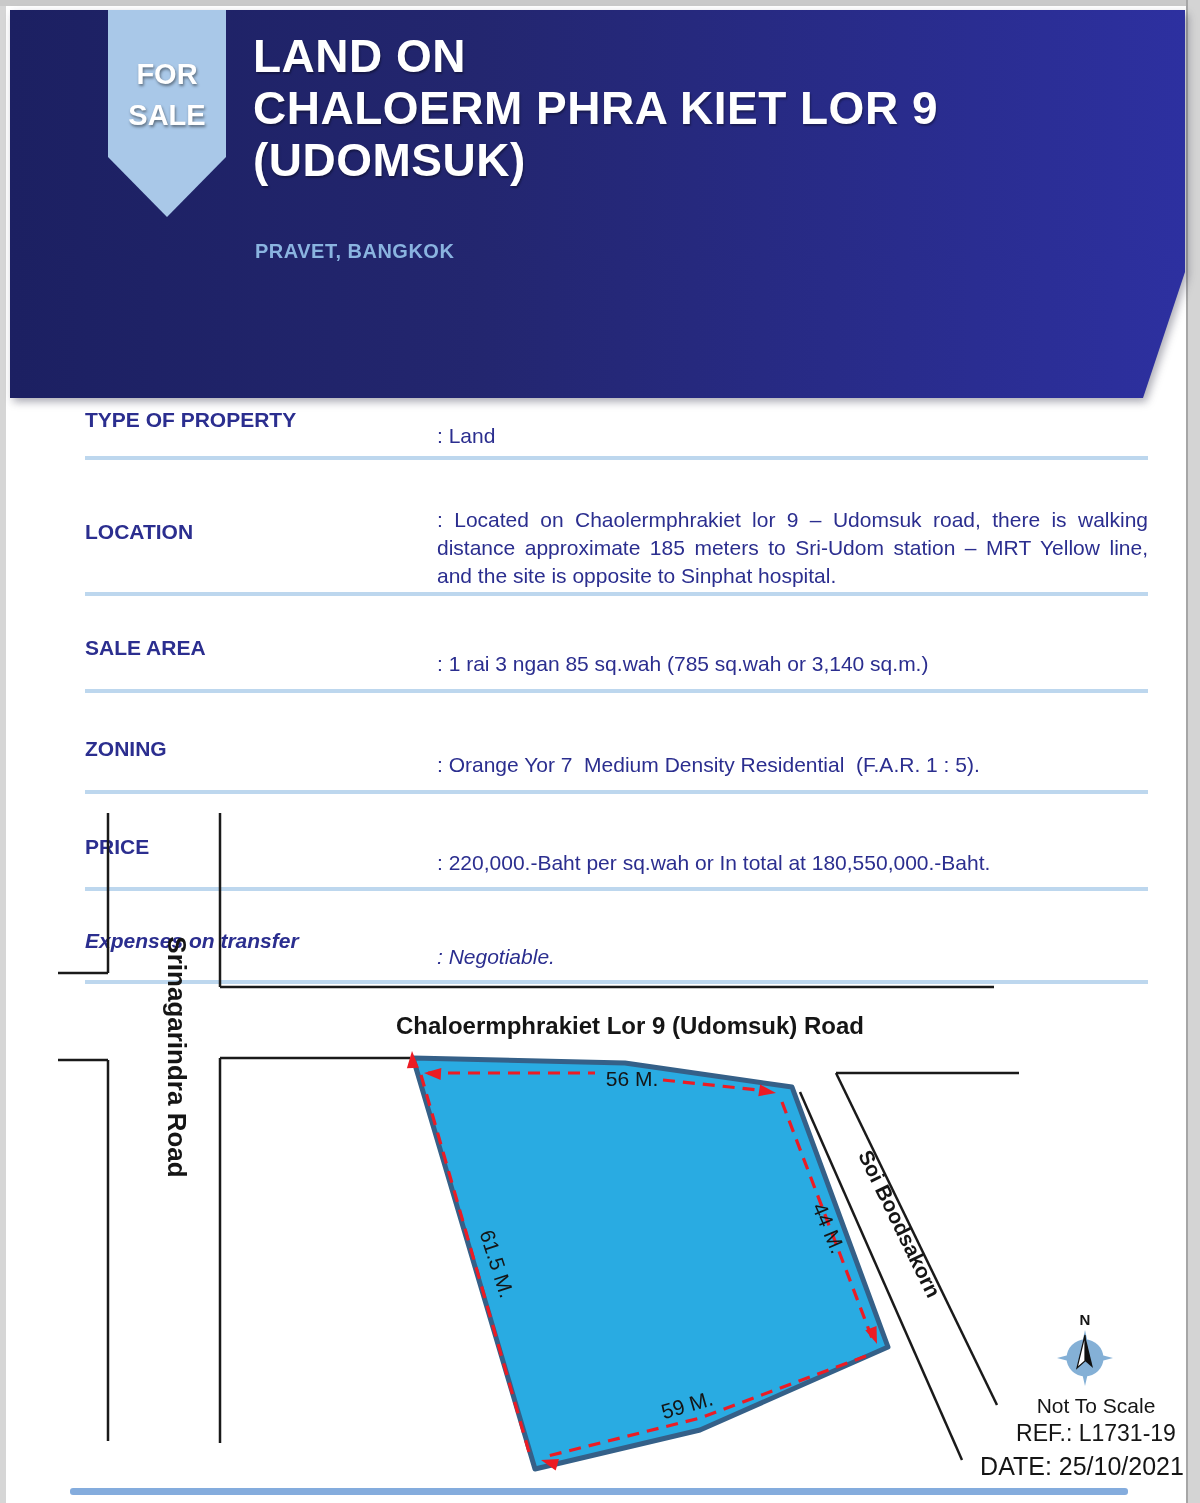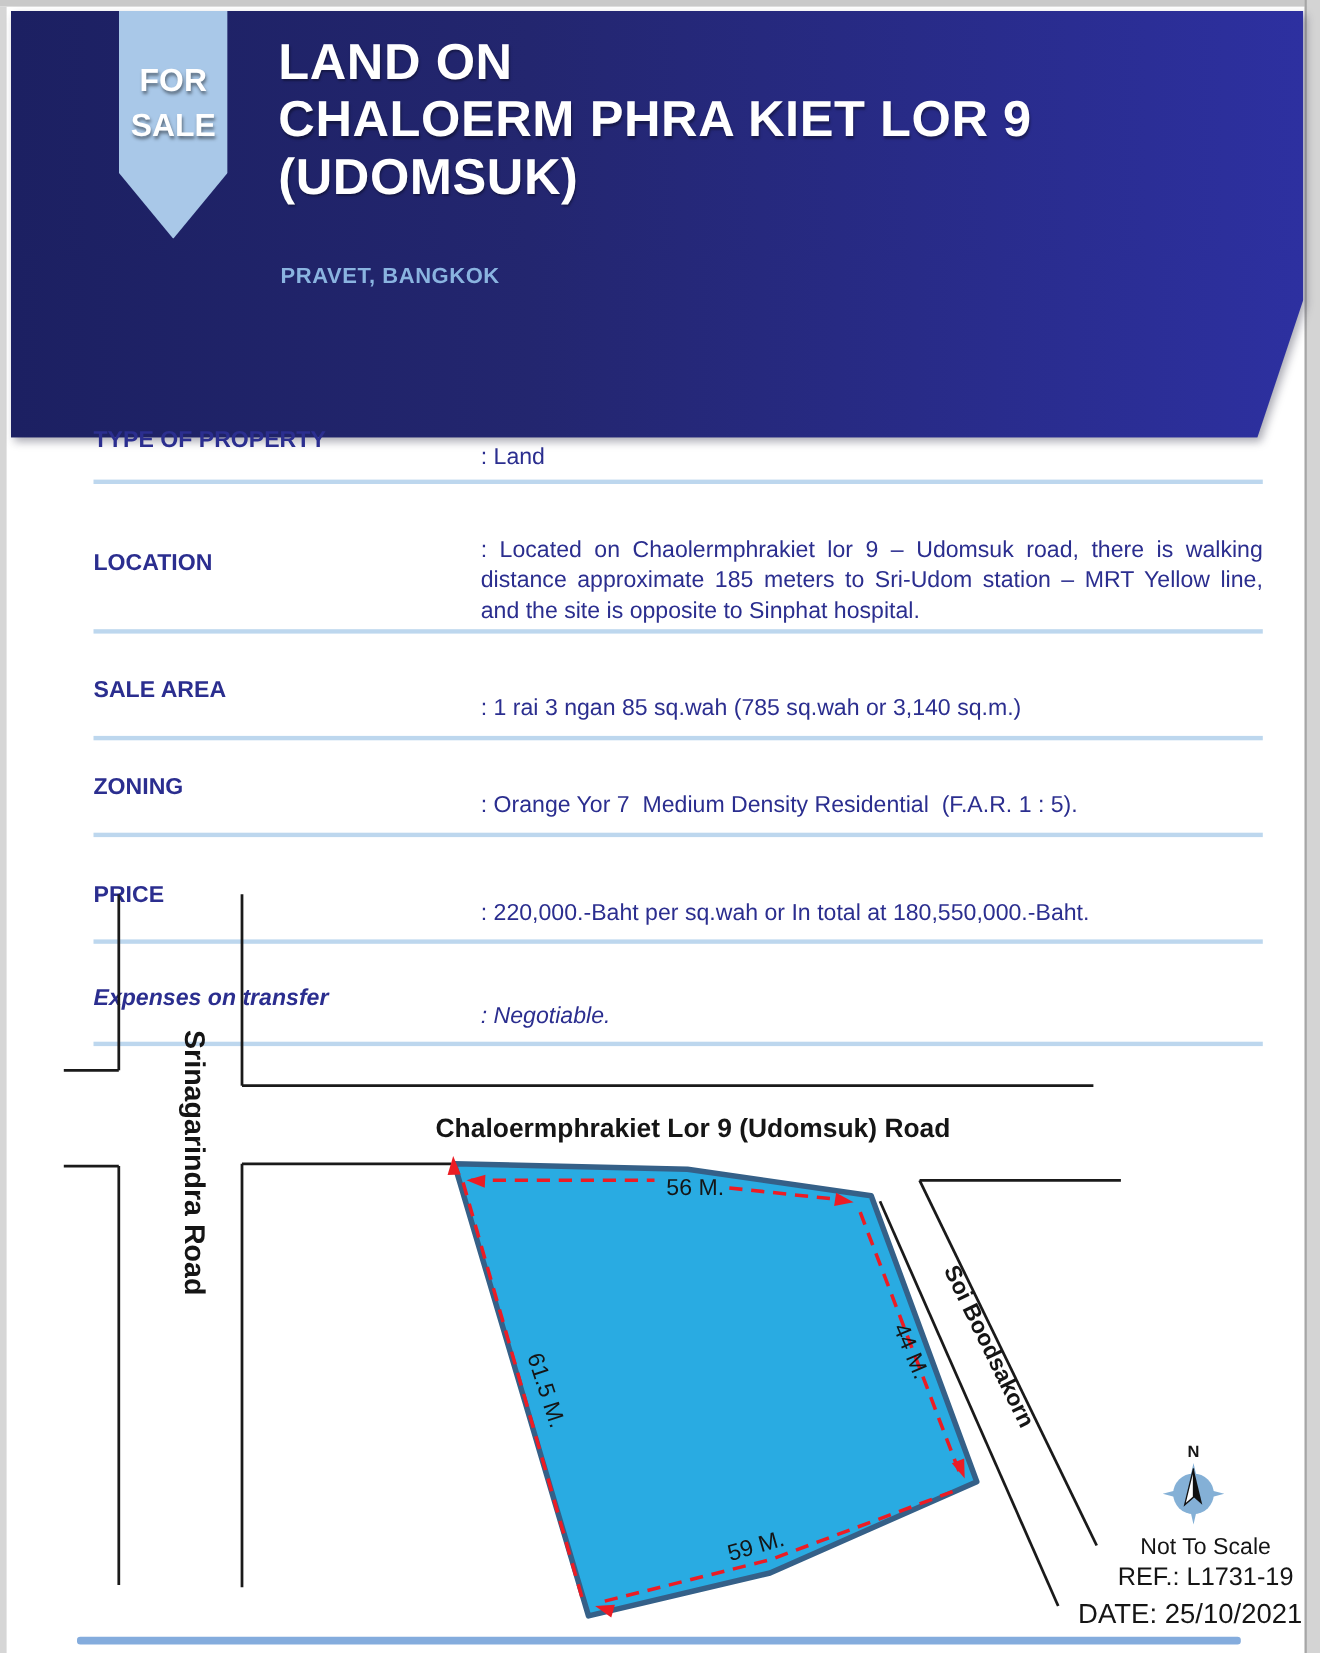--- a/index.html
+++ b/index.html
@@ -7,39 +7,39 @@
         font-family:"Liberation Sans",sans-serif;}
   
   .edge-top{position:absolute;left:0;top:0;width:1200px;height:6px;background:#c9c9c9;}
   .edge-left{position:absolute;left:0;top:6px;width:6px;height:1497px;background:#d6d6d6;}
   .edge-right{position:absolute;right:0;top:0;width:12px;height:1503px;background:#d4d4d4;border-left:2px solid #a6a6a6;}
   
   .header-wrap{position:absolute;left:10px;top:10px;filter:drop-shadow(3px 4px 4px rgba(70,70,90,.45));}
   .header{position:relative;width:1175px;height:388px;
           background:linear-gradient(90deg,#1c2062 0%,#23266f 40%,#2d30a0 100%);
           clip-path:polygon(0 0,100% 0,100% 262px,1133px 100%,0 100%);}
-  .ribbon{position:absolute;left:98px;top:0;width:99px;height:207px;background:#a9c8e8;
+  .ribbon{position:absolute;left:98px;top:0;width:118px;height:207px;background:#a9c8e8;
           clip-path:polygon(0 0,100% 0,100% 71%,50% 100%,0 71%);
           display:flex;flex-direction:column;align-items:center;padding-top:44px;box-sizing:border-box;}
   .ribbon div{color:#ffffff;font-weight:bold;font-size:29px;line-height:41px;
           text-shadow:1px 2px 3px rgba(0,0,0,.45);}
   .title{position:absolute;left:243px;top:20px;color:#ffffff;font-weight:bold;font-size:46px;
          line-height:52px;letter-spacing:.5px;text-shadow:1px 2px 2px rgba(0,0,0,.35);}
   .subtitle{position:absolute;left:245px;top:230px;color:#8ab4e0;font-weight:bold;font-size:20px;
          letter-spacing:.5px;}
   
-  .details{position:absolute;left:85px;top:362px;width:1063px;color:#2b2e8f;font-size:21px;}
+  .details{position:absolute;left:85px;top:382px;width:1063px;color:#2b2e8f;font-size:21px;}
   .drow{display:flex;align-items:center;border-bottom:4px solid #bdd7ee;}
   .dlabel{width:352px;flex:0 0 352px;font-weight:bold;}
   .dvalue{flex:1;white-space:pre-wrap;line-height:28px;margin-top:32px;}
   .dvalue.justify{white-space:normal;text-align:justify;}
   .r1{padding:8px 0 6px;}
   .r2{padding:14px 0 2px;}
   .r3{padding:22px 0 11px;}
-  .r4{padding:13px 0 11px;}
+  .r4{padding:26px 0 11px;}
   .r5{padding:23px 0 10px;}
   .r6{padding:20px 0 9px;font-style:italic;}
   
   .map-svg{position:absolute;left:0;top:790px;}
   .map-svg text{font-family:"Liberation Sans",sans-serif;fill:#151515;}
   .roadname{font-weight:bold;}
 </style>
 </head>
 <body>
 

